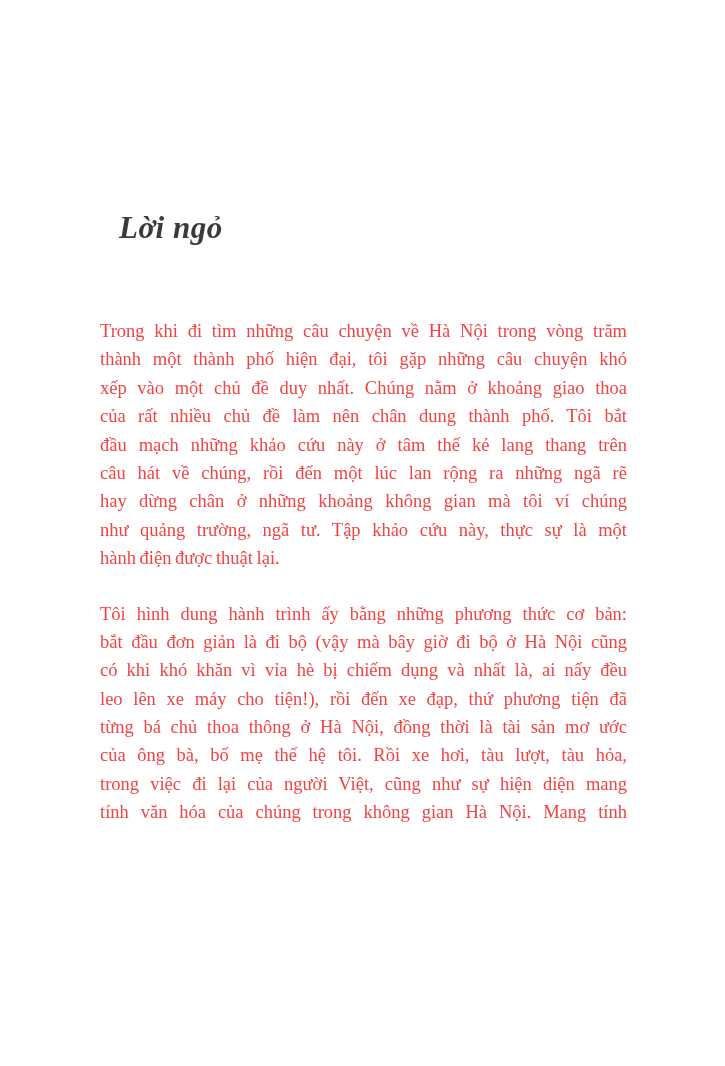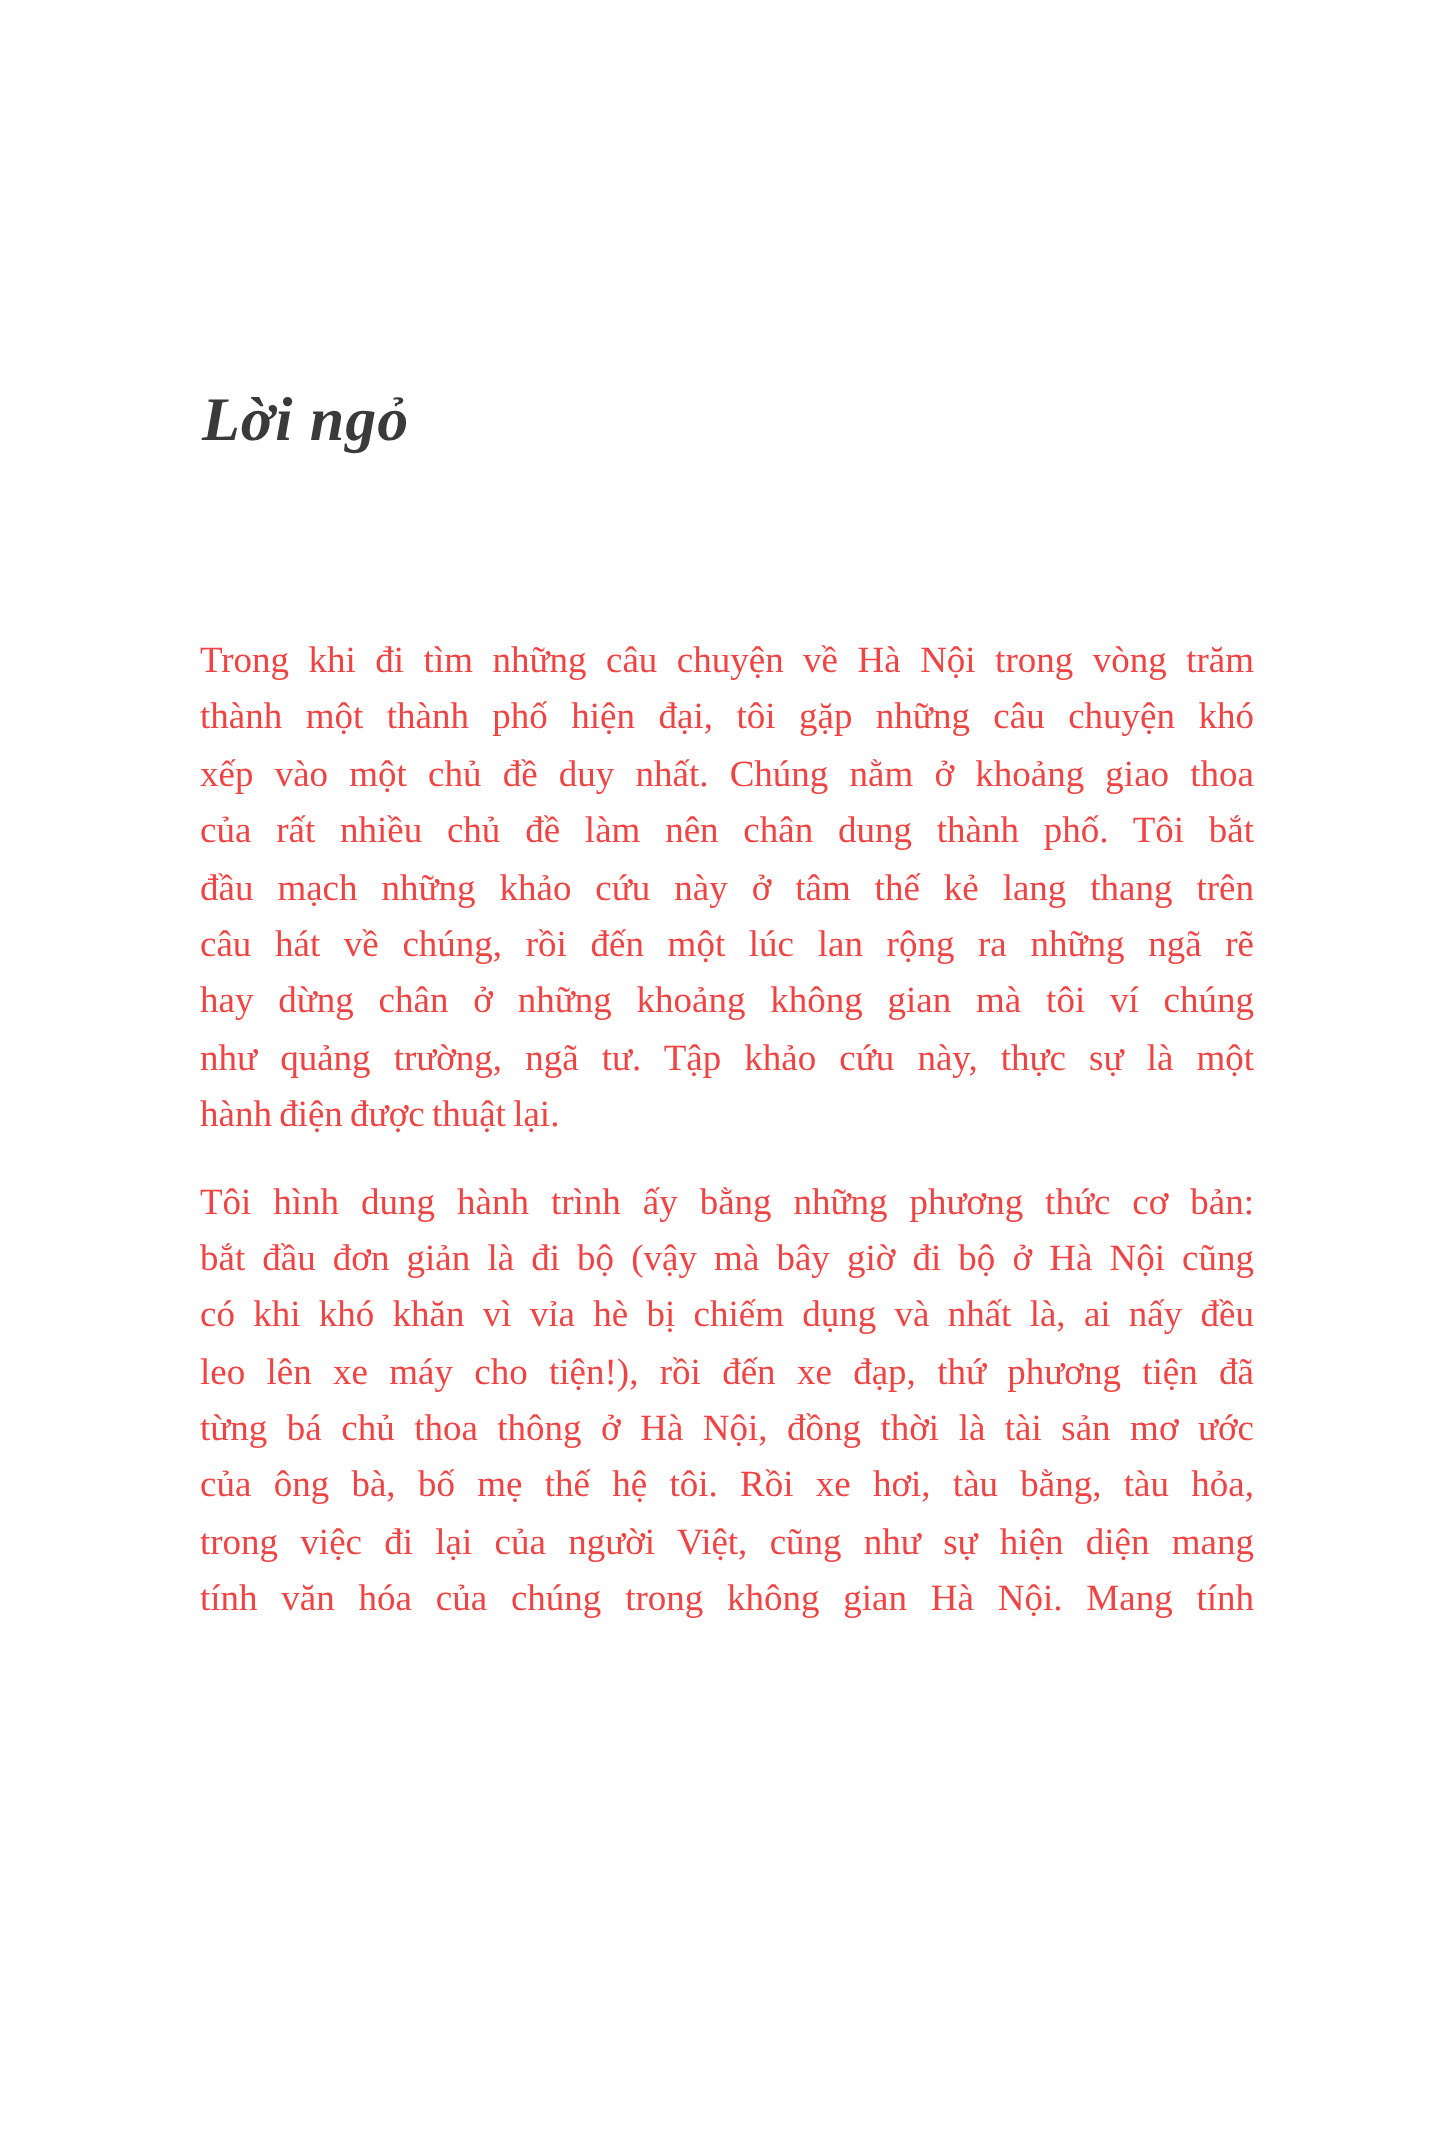--- a/index.html
+++ b/index.html
@@ -12,40 +12,40 @@
     width: 725px;
     height: 1066px;
     background: #ffffff;
     overflow: hidden;
     font-family: "Liberation Serif", "DejaVu Serif", serif;
   }
   .chapter-title {
     position: absolute;
     left: 101px;
     top: 192px;
-    margin: 0;
+    margin: 18px;
     font-size: 31px;
     font-weight: 600;
     font-style: italic;
     letter-spacing: 0.5px;
     color: #3a3a3a;
     font-family: "Liberation Serif", "DejaVu Serif", serif;
   }
   .body-text {
     position: absolute;
     left: 100px;
     top: 317px;
     width: 527px;
     font-size: 18.5px;
     line-height: 28.4px;
     color: #ef4444;
     word-spacing: -1px;
   }
   .paragraph { margin: 0; }
-  .paragraph + .paragraph { margin-top: 15px; }
+  .paragraph + .paragraph { margin-top: 27px; }
   .line {
     text-align: justify;
     text-align-last: justify;
     height: 28.4px;
     overflow: hidden;
   }
   .line.flush-left {
     text-align-last: left;
   }
   .page-footer {
@@ -86,20 +86,20 @@
         <div class="line">hay dừng chân ở những khoảng không gian mà tôi ví chúng</div>
         <div class="line">như quảng trường, ngã tư. Tập khảo cứu này, thực sự là một</div>
         <div class="line flush-left">hành điện được thuật lại.</div>
       </div>
       <div class="paragraph">
         <div class="line">Tôi hình dung hành trình ấy bằng những phương thức cơ bản:</div>
         <div class="line">bắt đầu đơn giản là đi bộ (vậy mà bây giờ đi bộ ở Hà Nội cũng</div>
         <div class="line">có khi khó khăn vì vỉa hè bị chiếm dụng và nhất là, ai nấy đều</div>
         <div class="line">leo lên xe máy cho tiện!), rồi đến xe đạp, thứ phương tiện đã</div>
         <div class="line">từng bá chủ thoa thông ở Hà Nội, đồng thời là tài sản mơ ước</div>
-        <div class="line">của ông bà, bố mẹ thế hệ tôi. Rồi xe hơi, tàu bằng, tàu hỏa,</div>
+        <div class="line">của ông bà, bố mẹ thế hệ tôi. Rồi xe hơi, tàu lượt, tàu hỏa,</div>
         <div class="line">trong việc đi lại của người Việt, cũng như sự hiện diện mang</div>
         <div class="line">tính văn hóa của chúng trong không gian Hà Nội. Mang tính</div>
       </div>
     </div>
 
 
 </div>
 
 </body></html>

